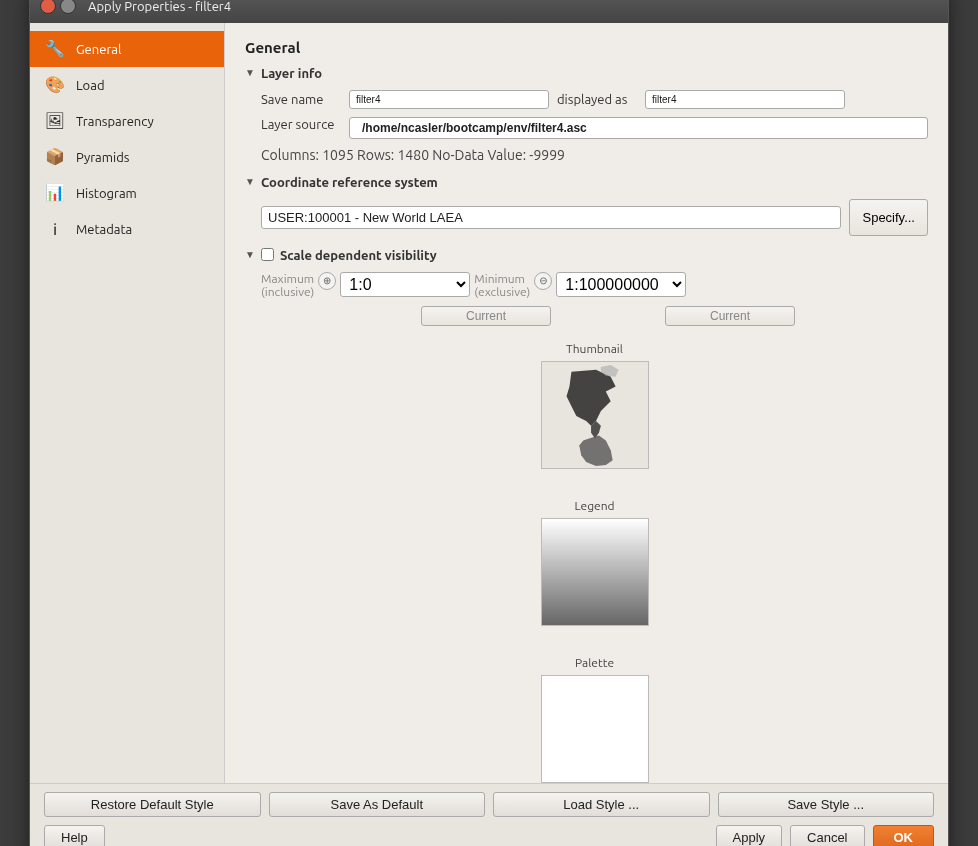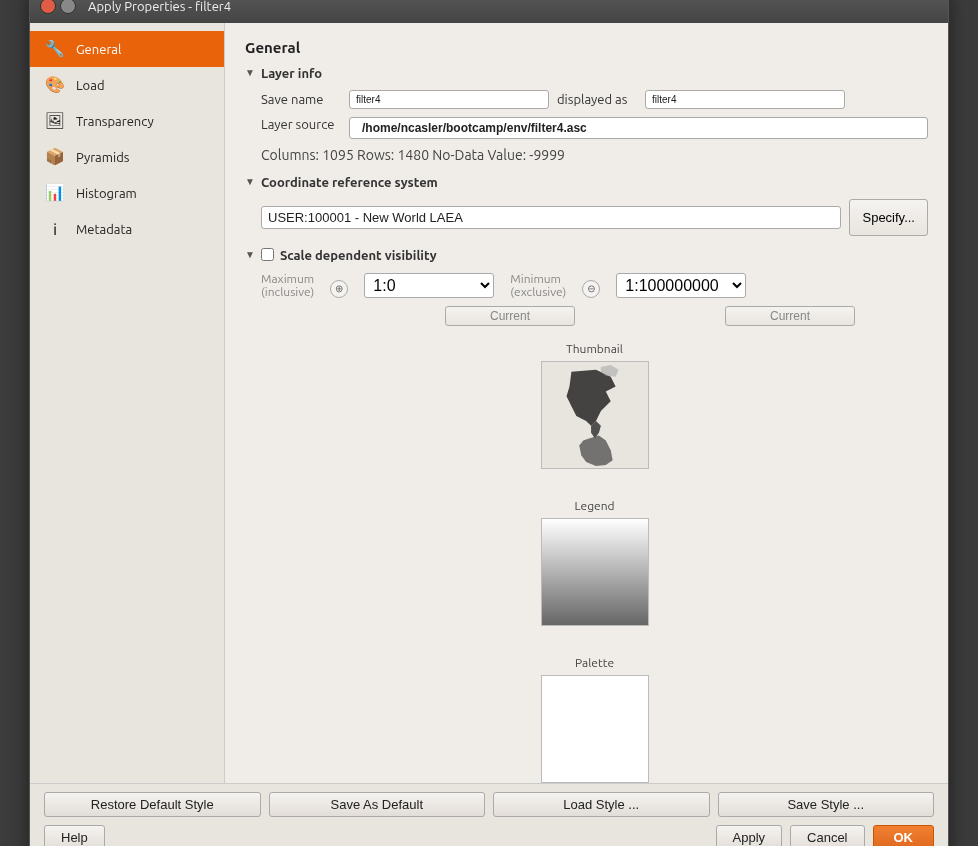--- a/index.html
+++ b/index.html
@@ -165,22 +165,22 @@
       border: 1px solid #aaa;
       background: linear-gradient(to bottom, #f5f3f0, #e8e4de);
       border-radius: 3px;
       cursor: pointer;
       font-size: 13px;
       white-space: nowrap;
     }
     .scale-section { padding-left: 16px; }
     .scale-row {
       display: flex;
-      align-items: flex-end;
-      gap: 16px;
+      align-items: flex-start;
+      gap: 4px;
       margin-bottom: 8px;
     }
     .scale-label {
       color: #888;
       font-size: 12px;
       white-space: nowrap;
     }
     .scale-icon {
       width: 18px; height: 18px;
       border: 1px solid #aaa;

